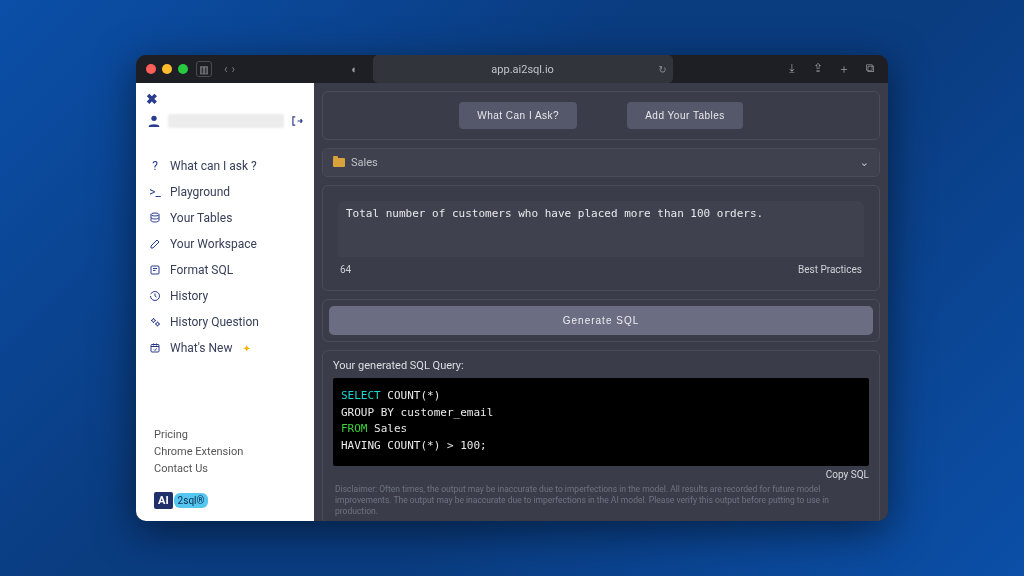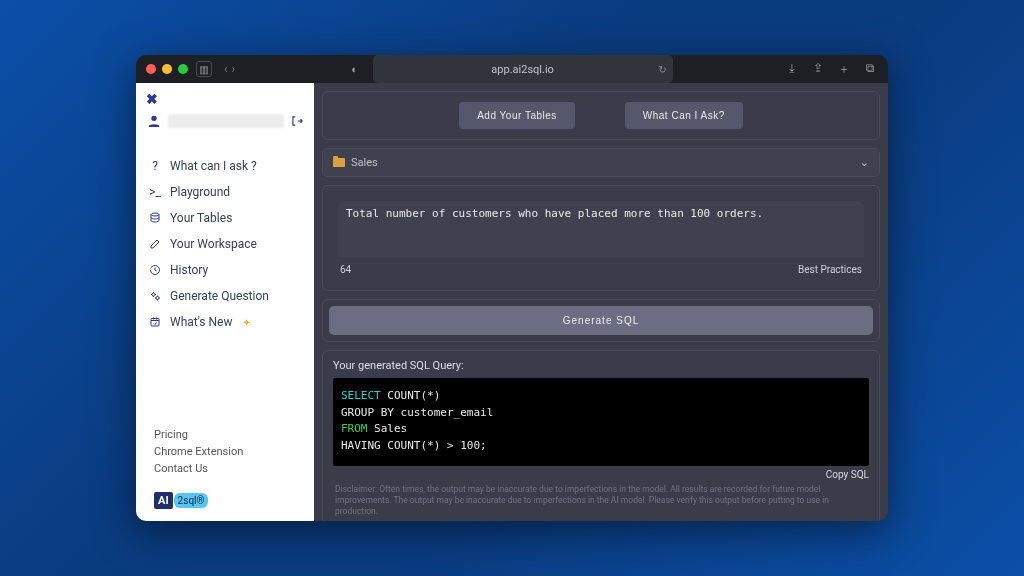--- a/index.html
+++ b/index.html
@@ -133,35 +133,44 @@
             <span class="ic">
               <svg viewBox="0 0 24 24" width="12" height="12" fill="none" stroke="#2a3b8f" stroke-width="2">
                 <path d="M4 20h4L20 8l-4-4L4 16v4z"></path>
               </svg>
             </span>
             <span>Your Workspace</span>
           </div>
         <div class="nav-item">
             <span class="ic">
               <svg viewBox="0 0 24 24" width="12" height="12" fill="none" stroke="#2a3b8f" stroke-width="2">
+                <rect x="4" y="4" width="16" height="16" rx="2"></rect>
+                <path d="M8 9h8M8 13h5"></path>
+              </svg>
+            </span>
+            <span>Format SQL</span>
+          </div>
+        <div class="nav-item">
+            <span class="ic">
+              <svg viewBox="0 0 24 24" width="12" height="12" fill="none" stroke="#2a3b8f" stroke-width="2">
                 <path d="M3 12a9 9 0 1 0 3-6.7L3 8"></path>
                 <path d="M12 7v5l3 2"></path>
               </svg>
             </span>
             <span>History</span>
           </div>
         <div class="nav-item">
             <span class="ic">
               <svg viewBox="0 0 24 24" width="12" height="12" fill="none" stroke="#2a3b8f" stroke-width="2">
                 <circle cx="9" cy="9" r="3"></circle>
                 <circle cx="17" cy="16" r="3"></circle>
                 <path d="M9 4v2M9 12v2M4 9h2M12 9h2M17 11v2M17 19v2M12 16h2M20 16h2"></path>
               </svg>
             </span>
-            <span>Generate Question</span>
+            <span>History Question</span>
           </div>
         <div class="nav-item">
             <span class="ic">
               <svg viewBox="0 0 24 24" width="12" height="12" fill="none" stroke="#2a3b8f" stroke-width="2">
                 <rect x="4" y="5" width="16" height="15" rx="2"></rect>
                 <path d="M4 9h16M9 3v4M15 3v4M10 15l2 2 3-4"></path>
               </svg>
             </span>
             <span>What's New</span>
             <span class="spark">✦</span>
@@ -174,22 +183,22 @@
         <div class="logo">
           <span class="ai">AI</span>
             <span class="rest">2sql®</span>
         </div>
       </div>
     </div>
 
     <div class="content">
       <div class="card">
         <div class="btnrow">
+          <button class="btn">What Can I Ask?</button>
           <button class="btn">Add Your Tables</button>
-          <button class="btn">What Can I Ask?</button>
         </div>
       </div>
 
       <div class="card select-card">
         <div class="select">
           <span class="left">
               <span class="folder"></span>
               <span>Sales</span>
             </span>
           <span>⌄</span>

